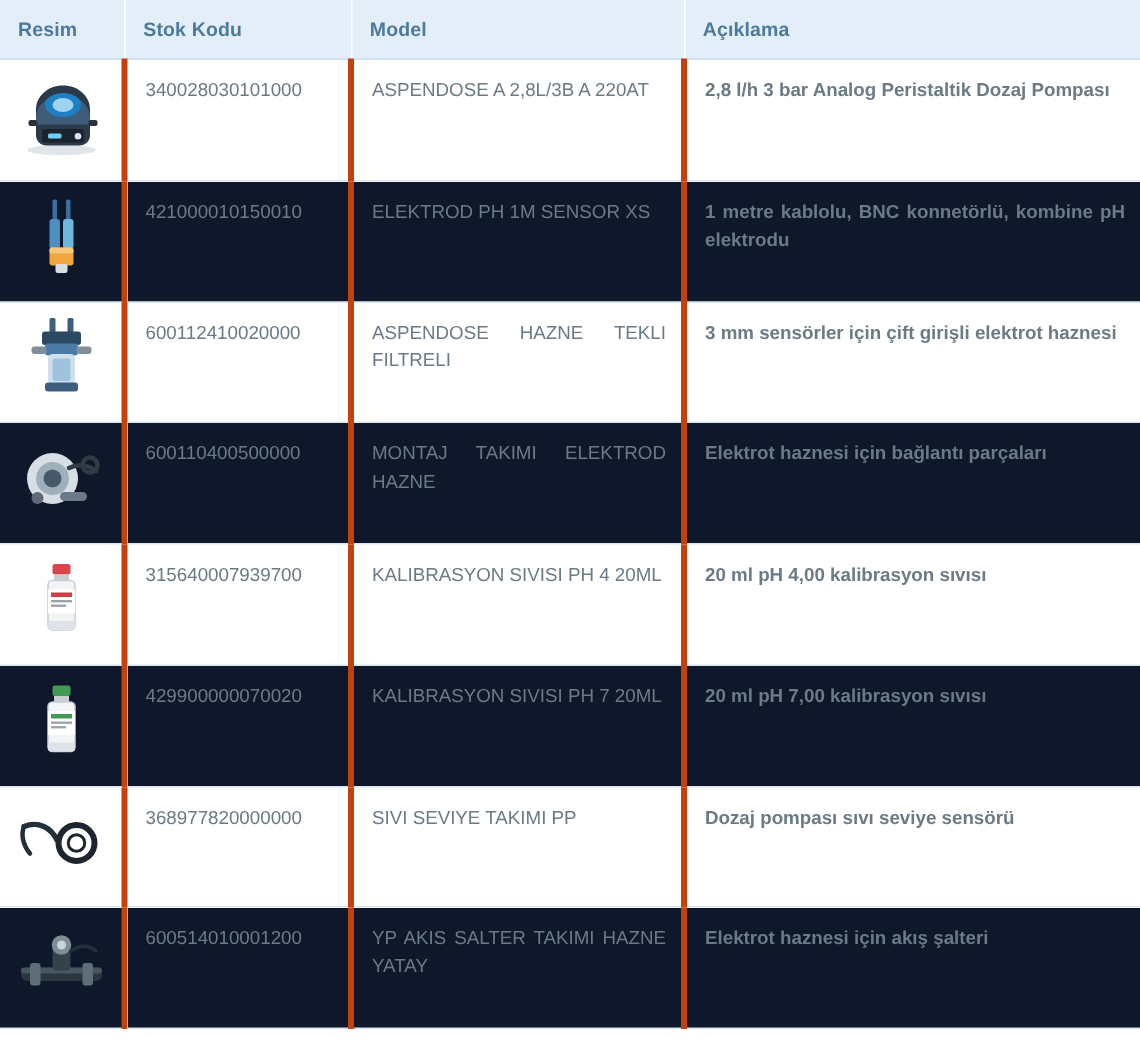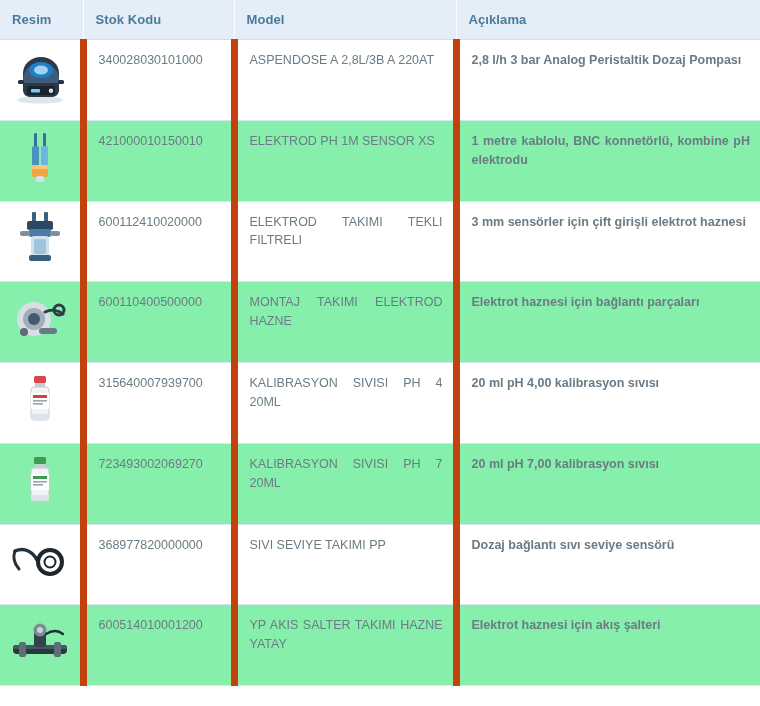--- a/index.html
+++ b/index.html
@@ -42,28 +42,28 @@
   }
   thead th:last-child { border-right: none; }
 
   tbody td {
     font-size: 12.5px;
     line-height: 1.5;
     color: #707f88;
     padding: 11px 10px 11px 12px;
     vertical-align: top;
     border-bottom: 1px solid #d9e6f1;
-    border-right: 7px solid #c2410c;
+    border-right: 4px solid #c2410c;
     word-wrap: break-word;
     overflow: hidden;
   }
   tbody td:last-child { border-right: none; font-weight: bold; }
 
   tbody tr.row-odd td { background: #ffffff; }
-  tbody tr.row-even td { background: #86efac; }
+  tbody tr.row-even td { background: #0f172a; }
 
   td.cell-image {
     padding: 6px 4px;
     text-align: center;
     vertical-align: middle;
   }
 
   .thumb {
     width: 66px;
     height: 62px;
@@ -150,21 +150,21 @@
             <rect x="22" y="21" width="22" height="8" rx="2" fill="#4a7ba6"></rect>
             <rect x="13" y="23" width="10" height="5" rx="2" fill="#7f909c"></rect>
             <rect x="43" y="23" width="10" height="5" rx="2" fill="#7f909c"></rect>
             <rect x="24" y="28" width="18" height="20" rx="3" fill="#cfe0ec"></rect>
             <rect x="27" y="31" width="12" height="15" rx="2" fill="#8fb9d6" opacity="0.75"></rect>
             <rect x="22" y="47" width="22" height="6" rx="2" fill="#3c5f80"></rect>
           </svg>
         </span>
       </td>
       <td class="cell-code">600112410020000</td>
-      <td class="cell-model">ELEKTROD TAKIMI TEKLI FILTRELI</td>
+      <td class="cell-model">ASPENDOSE HAZNE TEKLI FILTRELI</td>
       <td class="cell-desc">3 mm sensörler için çift girişli elektrot haznesi</td>
     </tr>
 
     <tr class="row-even">
       <td class="cell-image">
         <span class="thumb">
           <svg width="66" height="62" viewBox="0 0 66 62">
             <circle cx="27" cy="31" r="17" fill="#d7dfe5"></circle>
             <circle cx="27" cy="31" r="11" fill="#9fb0bb"></circle>
             <circle cx="27" cy="31" r="6" fill="#46596a"></circle>
@@ -208,39 +208,39 @@
             <rect x="28" y="14" width="10" height="4" fill="#c9ced2"></rect>
             <rect x="24" y="18" width="18" height="33" rx="3" fill="#f2f4f6" stroke="#c6ced4" stroke-width="1"></rect>
             <rect x="24" y="24" width="18" height="16" fill="#ffffff"></rect>
             <rect x="26" y="26" width="14" height="3" fill="#3f9a52"></rect>
             <rect x="26" y="31" width="14" height="1.6" fill="#9aa5ad"></rect>
             <rect x="26" y="34" width="10" height="1.6" fill="#9aa5ad"></rect>
             <rect x="24" y="45" width="18" height="6" rx="2" fill="#dde3e8"></rect>
           </svg>
         </span>
       </td>
-      <td class="cell-code">723493002069270</td>
+      <td class="cell-code">429900000070020</td>
       <td class="cell-model">KALIBRASYON SIVISI PH 7 20ML</td>
       <td class="cell-desc">20 ml pH 7,00 kalibrasyon sıvısı</td>
     </tr>
 
     <tr class="row-odd">
       <td class="cell-image">
         <span class="thumb">
           <svg width="66" height="62" viewBox="0 0 66 62">
             <path d="M8 20c10-4 18 1 22 9" stroke="#23303a" stroke-width="3.5" fill="none" stroke-linecap="round"></path>
             <circle cx="43" cy="31" r="12" fill="none" stroke="#1d262e" stroke-width="4"></circle>
             <circle cx="43" cy="31" r="5.5" fill="#ffffff" stroke="#1d262e" stroke-width="2"></circle>
             <path d="M8 20c-2 5-1 12 4 18" stroke="#23303a" stroke-width="3" fill="none" stroke-linecap="round"></path>
           </svg>
         </span>
       </td>
       <td class="cell-code">368977820000000</td>
       <td class="cell-model">SIVI SEVIYE TAKIMI PP</td>
-      <td class="cell-desc">Dozaj bağlantı sıvı seviye sensörü</td>
+      <td class="cell-desc">Dozaj pompası sıvı seviye sensörü</td>
     </tr>
 
     <tr class="row-even">
       <td class="cell-image">
         <span class="thumb">
           <svg width="66" height="62" viewBox="0 0 66 62">
             <rect x="6" y="34" width="54" height="9" rx="4" fill="#2b3740"></rect>
             <rect x="6" y="34" width="54" height="4" rx="2" fill="#47575f"></rect>
             <rect x="12" y="31" width="7" height="15" rx="2" fill="#5e6e78"></rect>
             <rect x="47" y="31" width="7" height="15" rx="2" fill="#5e6e78"></rect>

